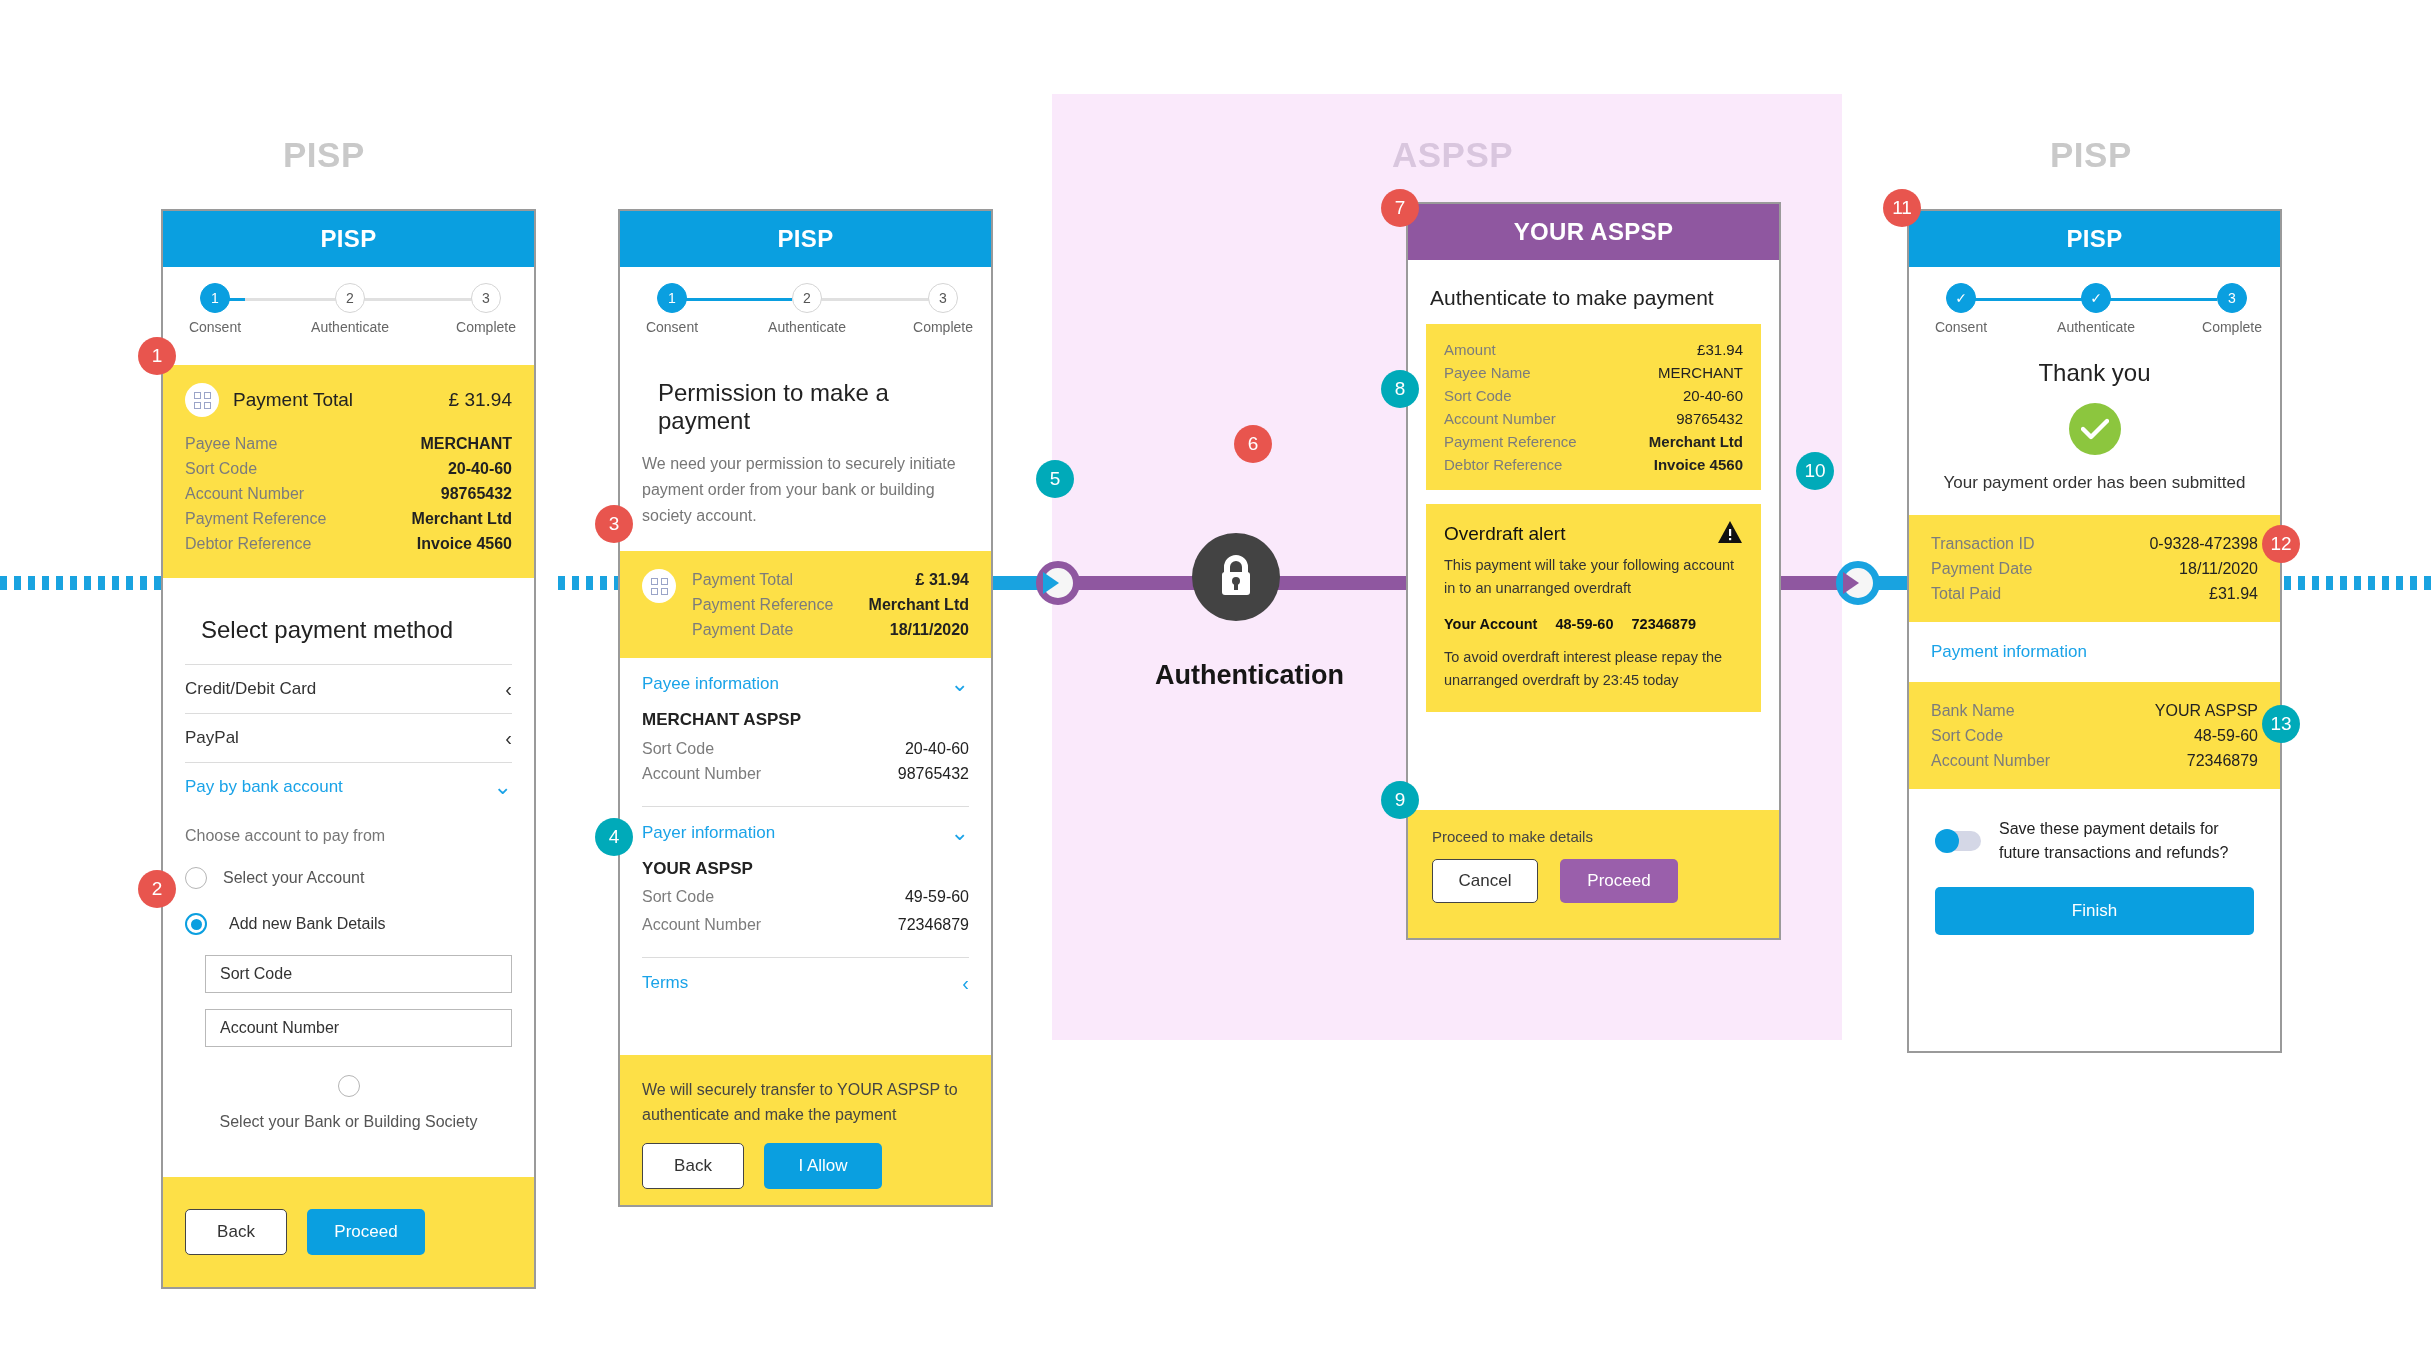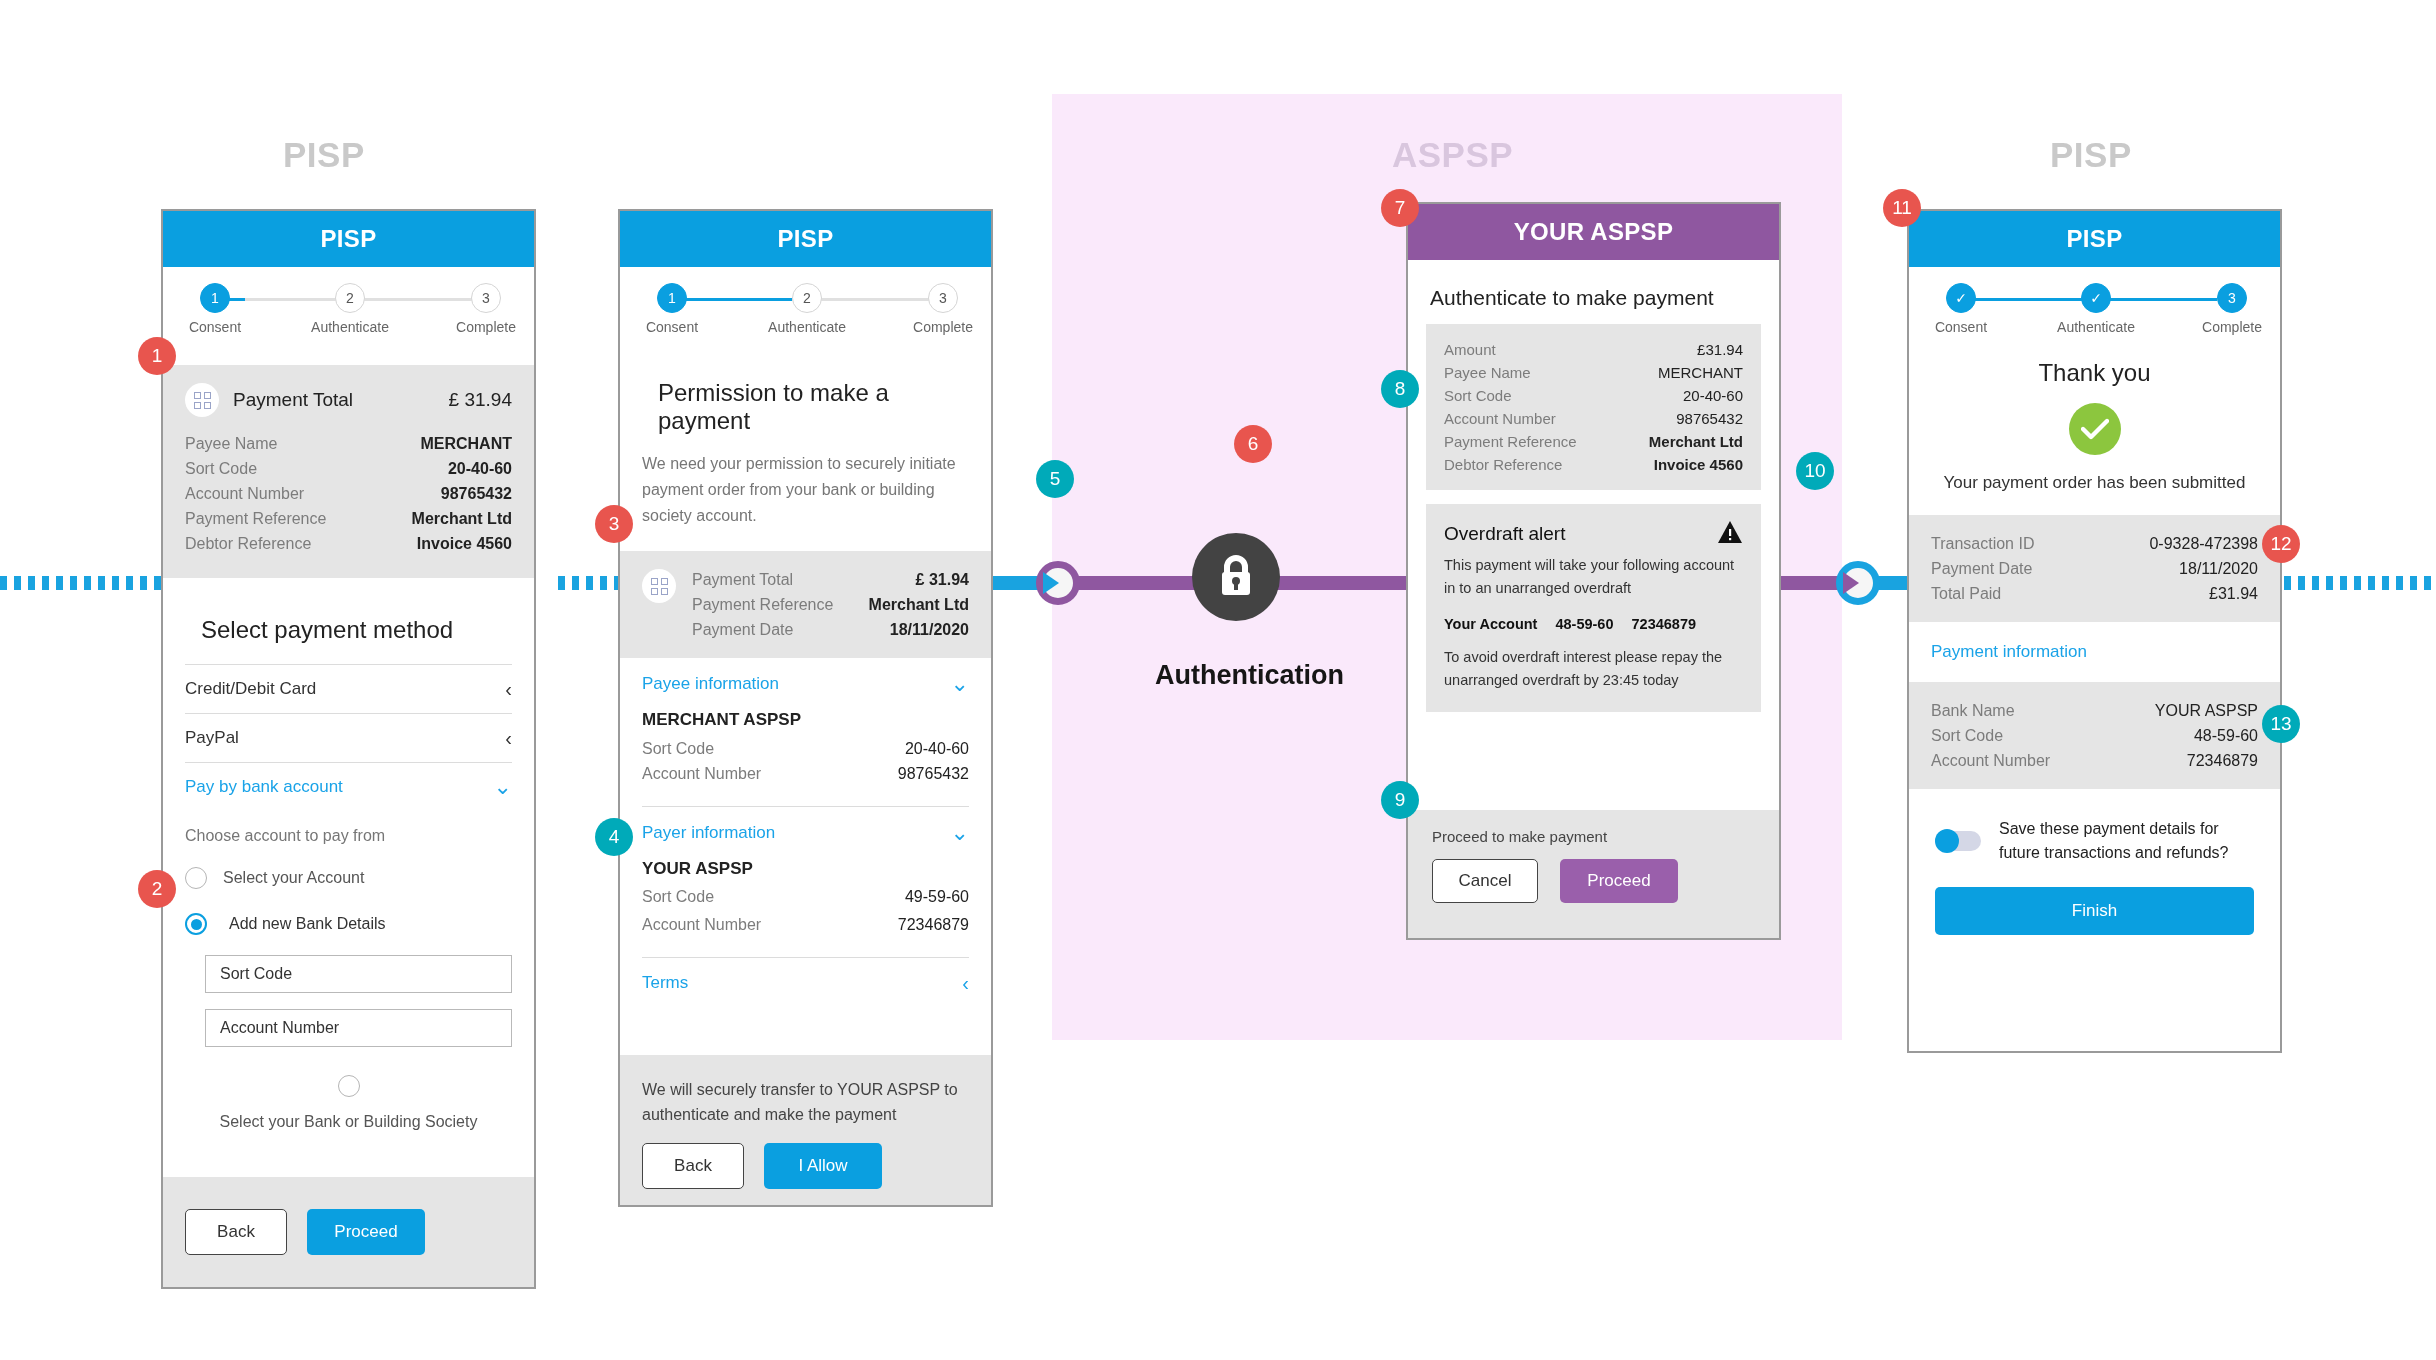--- a/index.html
+++ b/index.html
@@ -23,21 +23,21 @@
   .stepper{position:relative;height:64px;margin:16px 26px 0 26px;}
   .strack{position:absolute;left:26px;right:26px;top:15px;height:3px;background:#e0e0e0;}
   .sfill{position:absolute;top:15px;height:3px;background:#0a9fe0;}
   .snode{position:absolute;top:0px;width:30px;height:30px;border-radius:50%;
          box-sizing:border-box;display:flex;align-items:center;justify-content:center;
          font-size:14px;background:#fff;border:1.5px solid #d5d5d5;color:#555;}
   .snode.on{background:#0a9fe0;border-color:#0a9fe0;color:#fff;}
   .slab{position:absolute;top:36px;font-size:14px;color:#666;transform:translateX(-50%);white-space:nowrap;}
 
   
-  .greyblk{background:#e5e5e5;padding:16px 22px;}
+  .greyblk{background:#fde047;padding:16px 22px;}
   .row{display:flex;justify-content:space-between;font-size:16px;line-height:25px;}
   .row .k{color:#7c7c7c;}
   .row .v{color:#222;font-weight:bold;}
   .row .v.plain{font-weight:normal;}
   .h1{font-size:24px;color:#222;margin:16px;}
   .para{font-size:16px;color:#767676;line-height:26px;}
   .divider{height:1px;background:#dcdcdc;}
 
   .qicon{width:34px;height:34px;border-radius:50%;background:#fff;
          display:flex;align-items:center;justify-content:center;flex:none;}
@@ -359,21 +359,21 @@
       <div style="font-size:14.5px;color:#333;line-height:23px;margin-top:6px;">This payment will take your following account in to an unarranged overdraft</div>
       <div style="font-size:14.5px;color:#111;font-weight:bold;margin-top:16px;display:flex;gap:18px;">
         <span>Your Account</span>
         <span>48-59-60</span>
         <span>72346879</span>
       </div>
       <div style="font-size:14.5px;color:#333;line-height:23px;margin-top:14px;">To avoid overdraft interest please repay the unarranged overdraft by 23:45 today</div>
     </div>
 
     <div class="greyblk" style="position:absolute;left:0;right:0;bottom:0;height:128px;padding:18px 24px 0 24px;box-sizing:border-box;">
-      <div style="font-size:15px;color:#444;">Proceed to make payment</div>
+      <div style="font-size:15px;color:#444;">Proceed to make details</div>
       <div style="display:flex;gap:22px;margin-top:14px;">
         <div class="btn ghost" style="width:106px;height:44px;">Cancel</div>
         <div class="btn purple" style="width:118px;height:44px;">Proceed</div>
       </div>
     </div>
   </div>
 
   <div class="phone" style="left:1907px;top:209px;width:375px;height:844px;">
     <div class="hdr blue">PISP</div>
 

